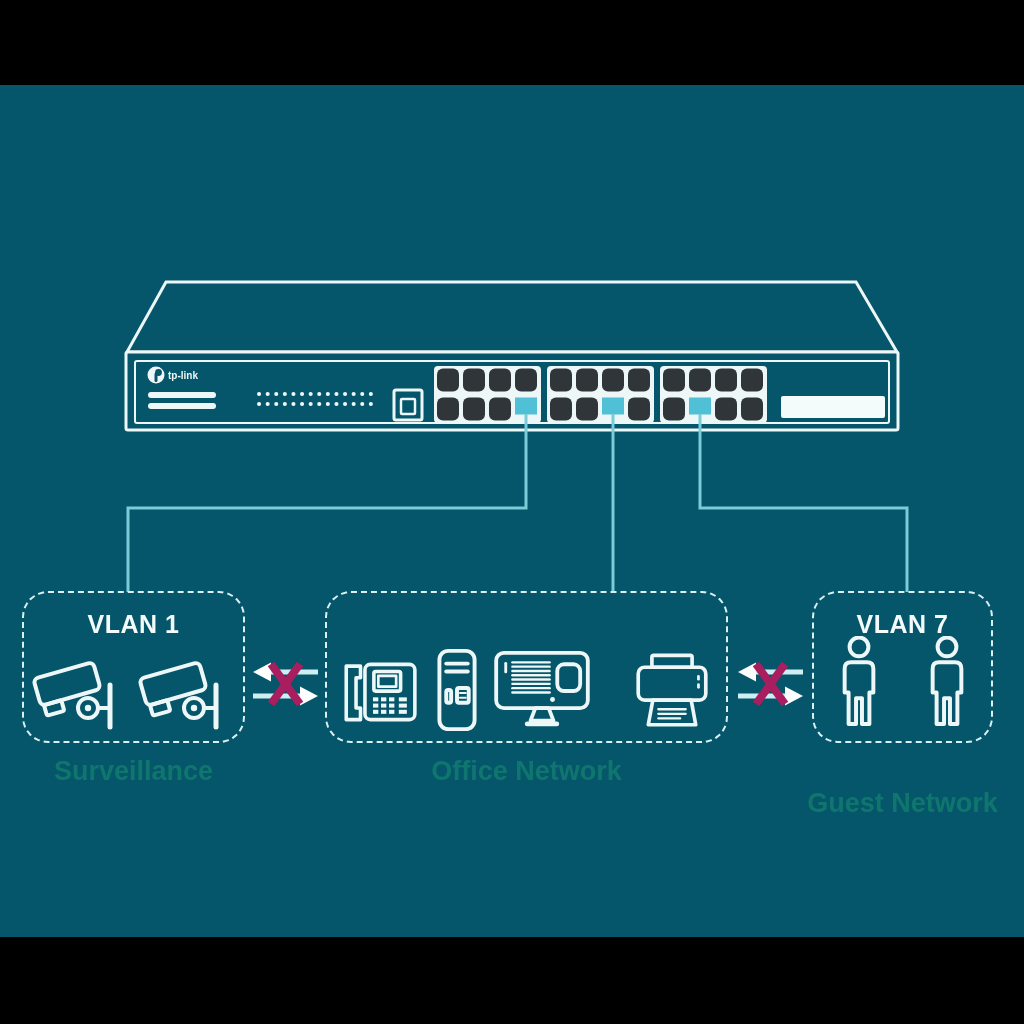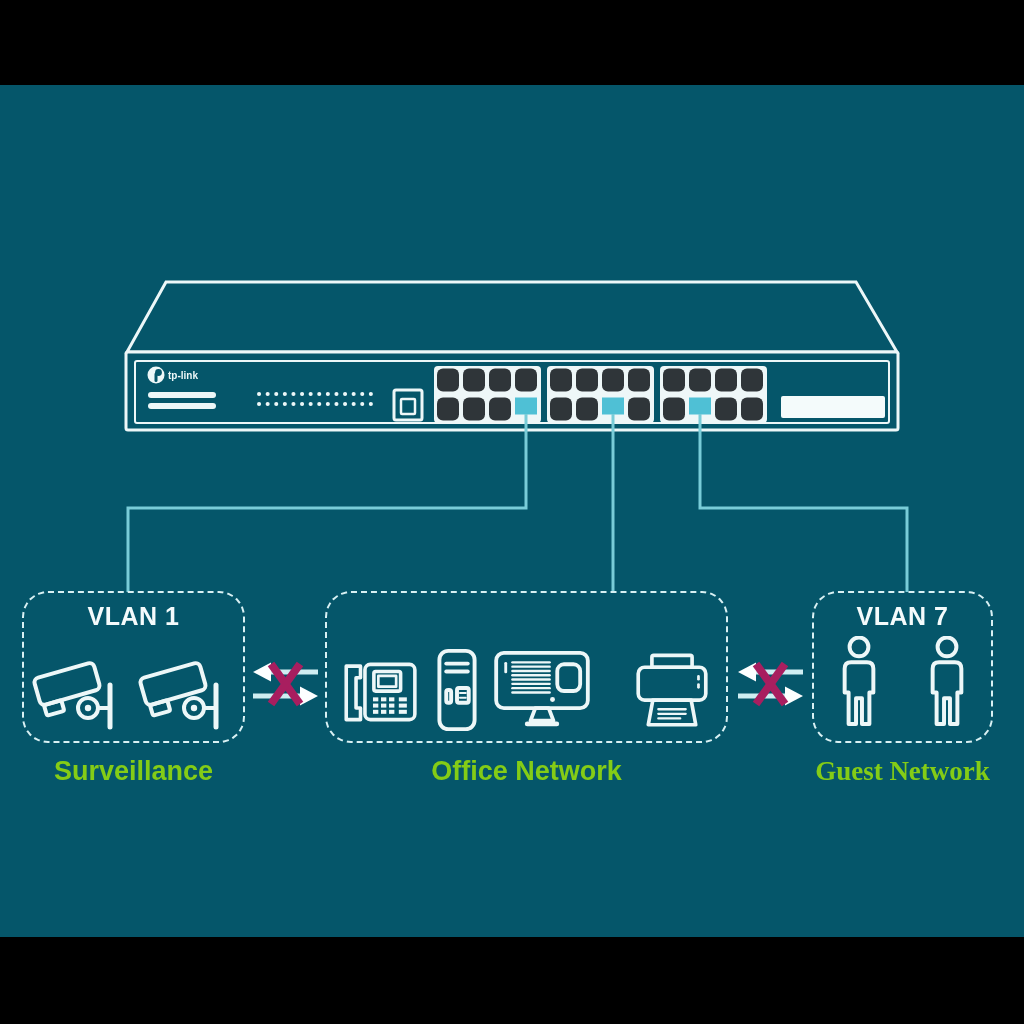--- a/index.html
+++ b/index.html
@@ -4,29 +4,29 @@
 <style>
   html,body{margin:0;padding:0;background:#000;}
   .stage{position:relative;width:1024px;height:1024px;background:#000;overflow:hidden;
          font-family:"Liberation Sans", sans-serif;border-radius:16px;}
   .canvas{position:absolute;left:0;top:85px;width:1024px;height:852px;background:#05566a;}
   .overlay{position:absolute;left:0;top:0;width:1024px;height:1024px;}
   .vlan-box{position:absolute;border:2px dashed #d9f1f4;border-radius:26px;box-sizing:border-box;}
   #vlan1{left:22px;top:591px;width:223px;height:152px;}
   #vlan2{left:325px;top:591px;width:403px;height:152px;}
   #vlan3{left:812px;top:591px;width:181px;height:152px;}
-  .vlan-title{text-align:center;margin-top:9px;font-size:25px;font-weight:bold;
+  .vlan-title{text-align:center;margin-top:17px;font-size:25px;font-weight:bold;
               color:#f4fbfc;letter-spacing:.5px;}
   .icon-row{position:absolute;left:0;right:0;bottom:8px;display:flex;justify-content:center;
             align-items:flex-end;}
   .caption{position:absolute;text-align:center;font-size:27px;font-weight:bold;
-           color:#84cc16;white-space:nowrap;}
+           color:#0f766e;white-space:nowrap;}
   #cap1{left:22px;width:223px;top:756px;}
   #cap2{left:325px;width:403px;top:756px;}
-  #cap3{left:792px;width:221px;top:756px;font-family:Liberation Serif, serif;}
+  #cap3{left:792px;width:221px;top:788px;}
   .dev{stroke:#edf7f8;fill:none;stroke-width:4;stroke-linecap:round;stroke-linejoin:round;}
   .devfill{fill:#edf7f8;stroke:none;}
 </style>
 </head>
 <body>
 
 <div class="stage">
   <div class="canvas"></div>
 
   <svg class="overlay" viewBox="0 0 1024 1024">

